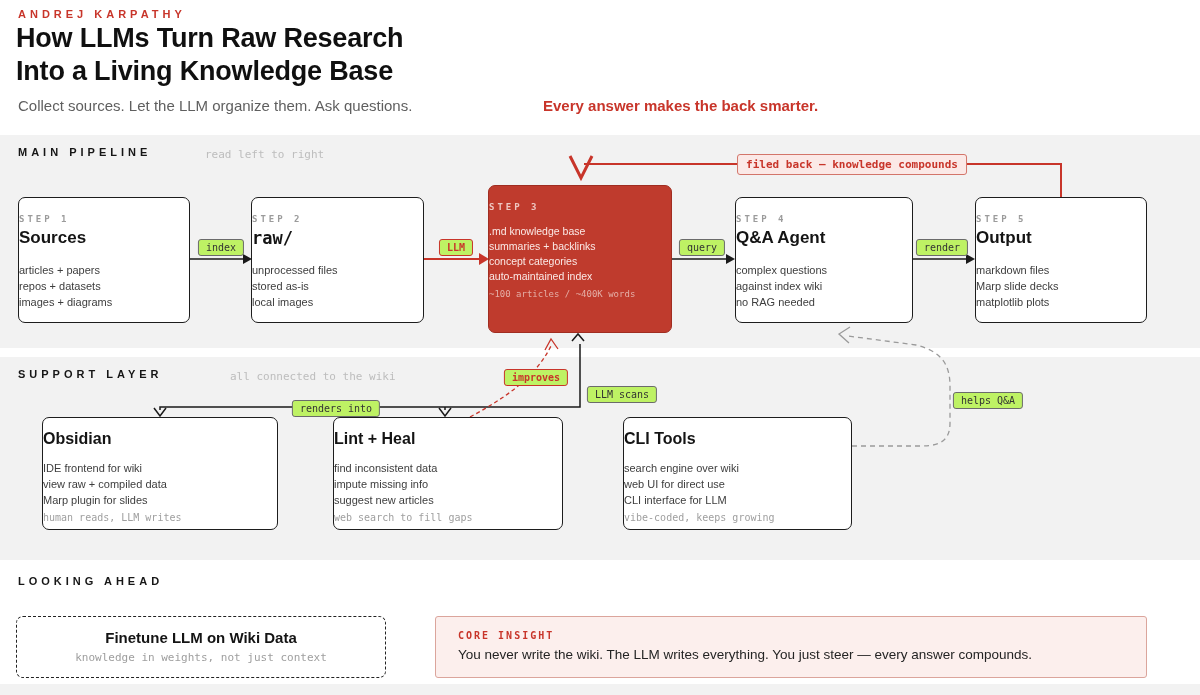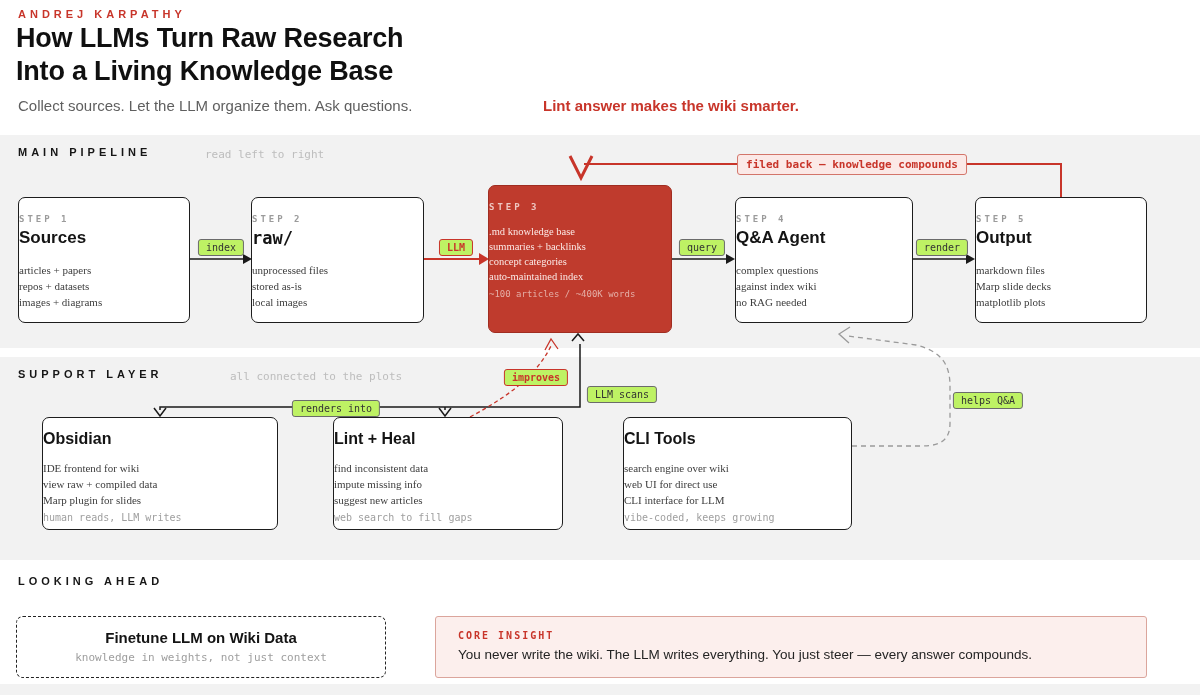--- a/index.html
+++ b/index.html
@@ -17,21 +17,21 @@
 
   .seclabel{position:absolute;font-size:11px;font-weight:bold;letter-spacing:4px;color:#161616}
   .secnote{position:absolute;font-family:"DejaVu Sans Mono",monospace;font-size:11px;color:#bdbdbd}
 
   .pbox{position:absolute;background:#fff;border:1.5px solid #1d1d1d;border-radius:7px;
         text-align:left;box-sizing:border-box}
   .step{margin-top:16px;font-family:"DejaVu Sans Mono",monospace;font-size:9px;
         letter-spacing:3px;color:#9b9b9b;font-weight:bold}
   .btitle{margin-top:4px;font-size:17px;font-weight:bold;color:#141414}
   .btitle.mono{font-family:"DejaVu Sans Mono",monospace}
-  .blines{margin-top:14px;font-family:Liberation Serif, serif;font-size:11px;
+  .blines{margin-top:14px;font-family:Liberation Sans, sans-serif;font-size:11px;
           line-height:16px;color:#3d3d3d}
   .bfoot{margin-top:4px;font-family:"DejaVu Sans Mono",monospace;font-size:9px;color:#9f9f9f}
 
   .pbox.wiki{background:#bf3b2d;border-color:#a02d21}
   .pbox.wiki .step{color:#eec7c1}
   .pbox.wiki .btitle{color:#fff;font-size:20px}
   .pbox.wiki .blines{color:#fbe9e6;font-size:10.5px;line-height:15px;margin-top:12px}
   .pbox.wiki .bfoot{color:#e4aea6;margin-top:5px}
 
   .sbox .btitle{margin-top:12px;font-size:16px}
@@ -91,21 +91,21 @@
     </g>
     <g stroke="#9a9a9a" fill="none">
       <path d="M852 446 H922 C944 446 950 437 950 423 V386 C950 363 940 351 916 345 L848 336" stroke-width="1.3" stroke-dasharray="5,4"></path>
       <polyline points="849,343 839,334 850,327" stroke-width="1.3"></polyline>
     </g>
   </svg>
 
   <div class="byline">ANDREJ KARPATHY</div>
   <h1 class="title"><span>How LLMs Turn Raw Research</span><br><span>Into a Living Knowledge Base</span></h1>
   <div class="subtitle" style="left:18px">Collect sources. Let the LLM organize them. Ask questions.</div>
-  <div class="subtitle accent" style="left:543px">Lint answer makes the wiki smarter.</div>
+  <div class="subtitle accent" style="left:543px">Every answer makes the back smarter.</div>
 
   <div class="seclabel" style="left:18px;top:146px">MAIN PIPELINE</div>
   <div class="secnote" style="left:205px;top:148px">read left to right</div>
 
   <div class="pbox" style="left:18px;top:197px;width:172px;height:126px">
     <div class="step">STEP 1</div>
     <div class="btitle">Sources</div>
     <div class="blines">
       <div>articles + papers</div>
       <div>repos + datasets</div>
@@ -154,21 +154,21 @@
     </div>
   </div>
 
   <div class="pill" style="left:221px;top:239px">index</div>
   <div class="pill red" style="left:456px;top:239px">LLM</div>
   <div class="pill" style="left:702px;top:239px">query</div>
   <div class="pill" style="left:942px;top:239px">render</div>
   <div class="pill feedback" style="left:852px;top:154px">filed back — knowledge compounds</div>
 
   <div class="seclabel" style="left:18px;top:368px">SUPPORT LAYER</div>
-  <div class="secnote" style="left:230px;top:370px">all connected to the plots</div>
+  <div class="secnote" style="left:230px;top:370px">all connected to the wiki</div>
 
   <div class="pill red" style="left:536px;top:369px">improves</div>
   <div class="pill" style="left:622px;top:386px">LLM scans</div>
   <div class="pill" style="left:336px;top:400px">renders into</div>
   <div class="pill" style="left:988px;top:392px">helps Q&amp;A</div>
 
   <div class="pbox sbox" style="left:42px;top:417px;width:236px;height:113px">
     <div class="btitle">Obsidian</div>
     <div class="blines">
       <div>IDE frontend for wiki</div>

